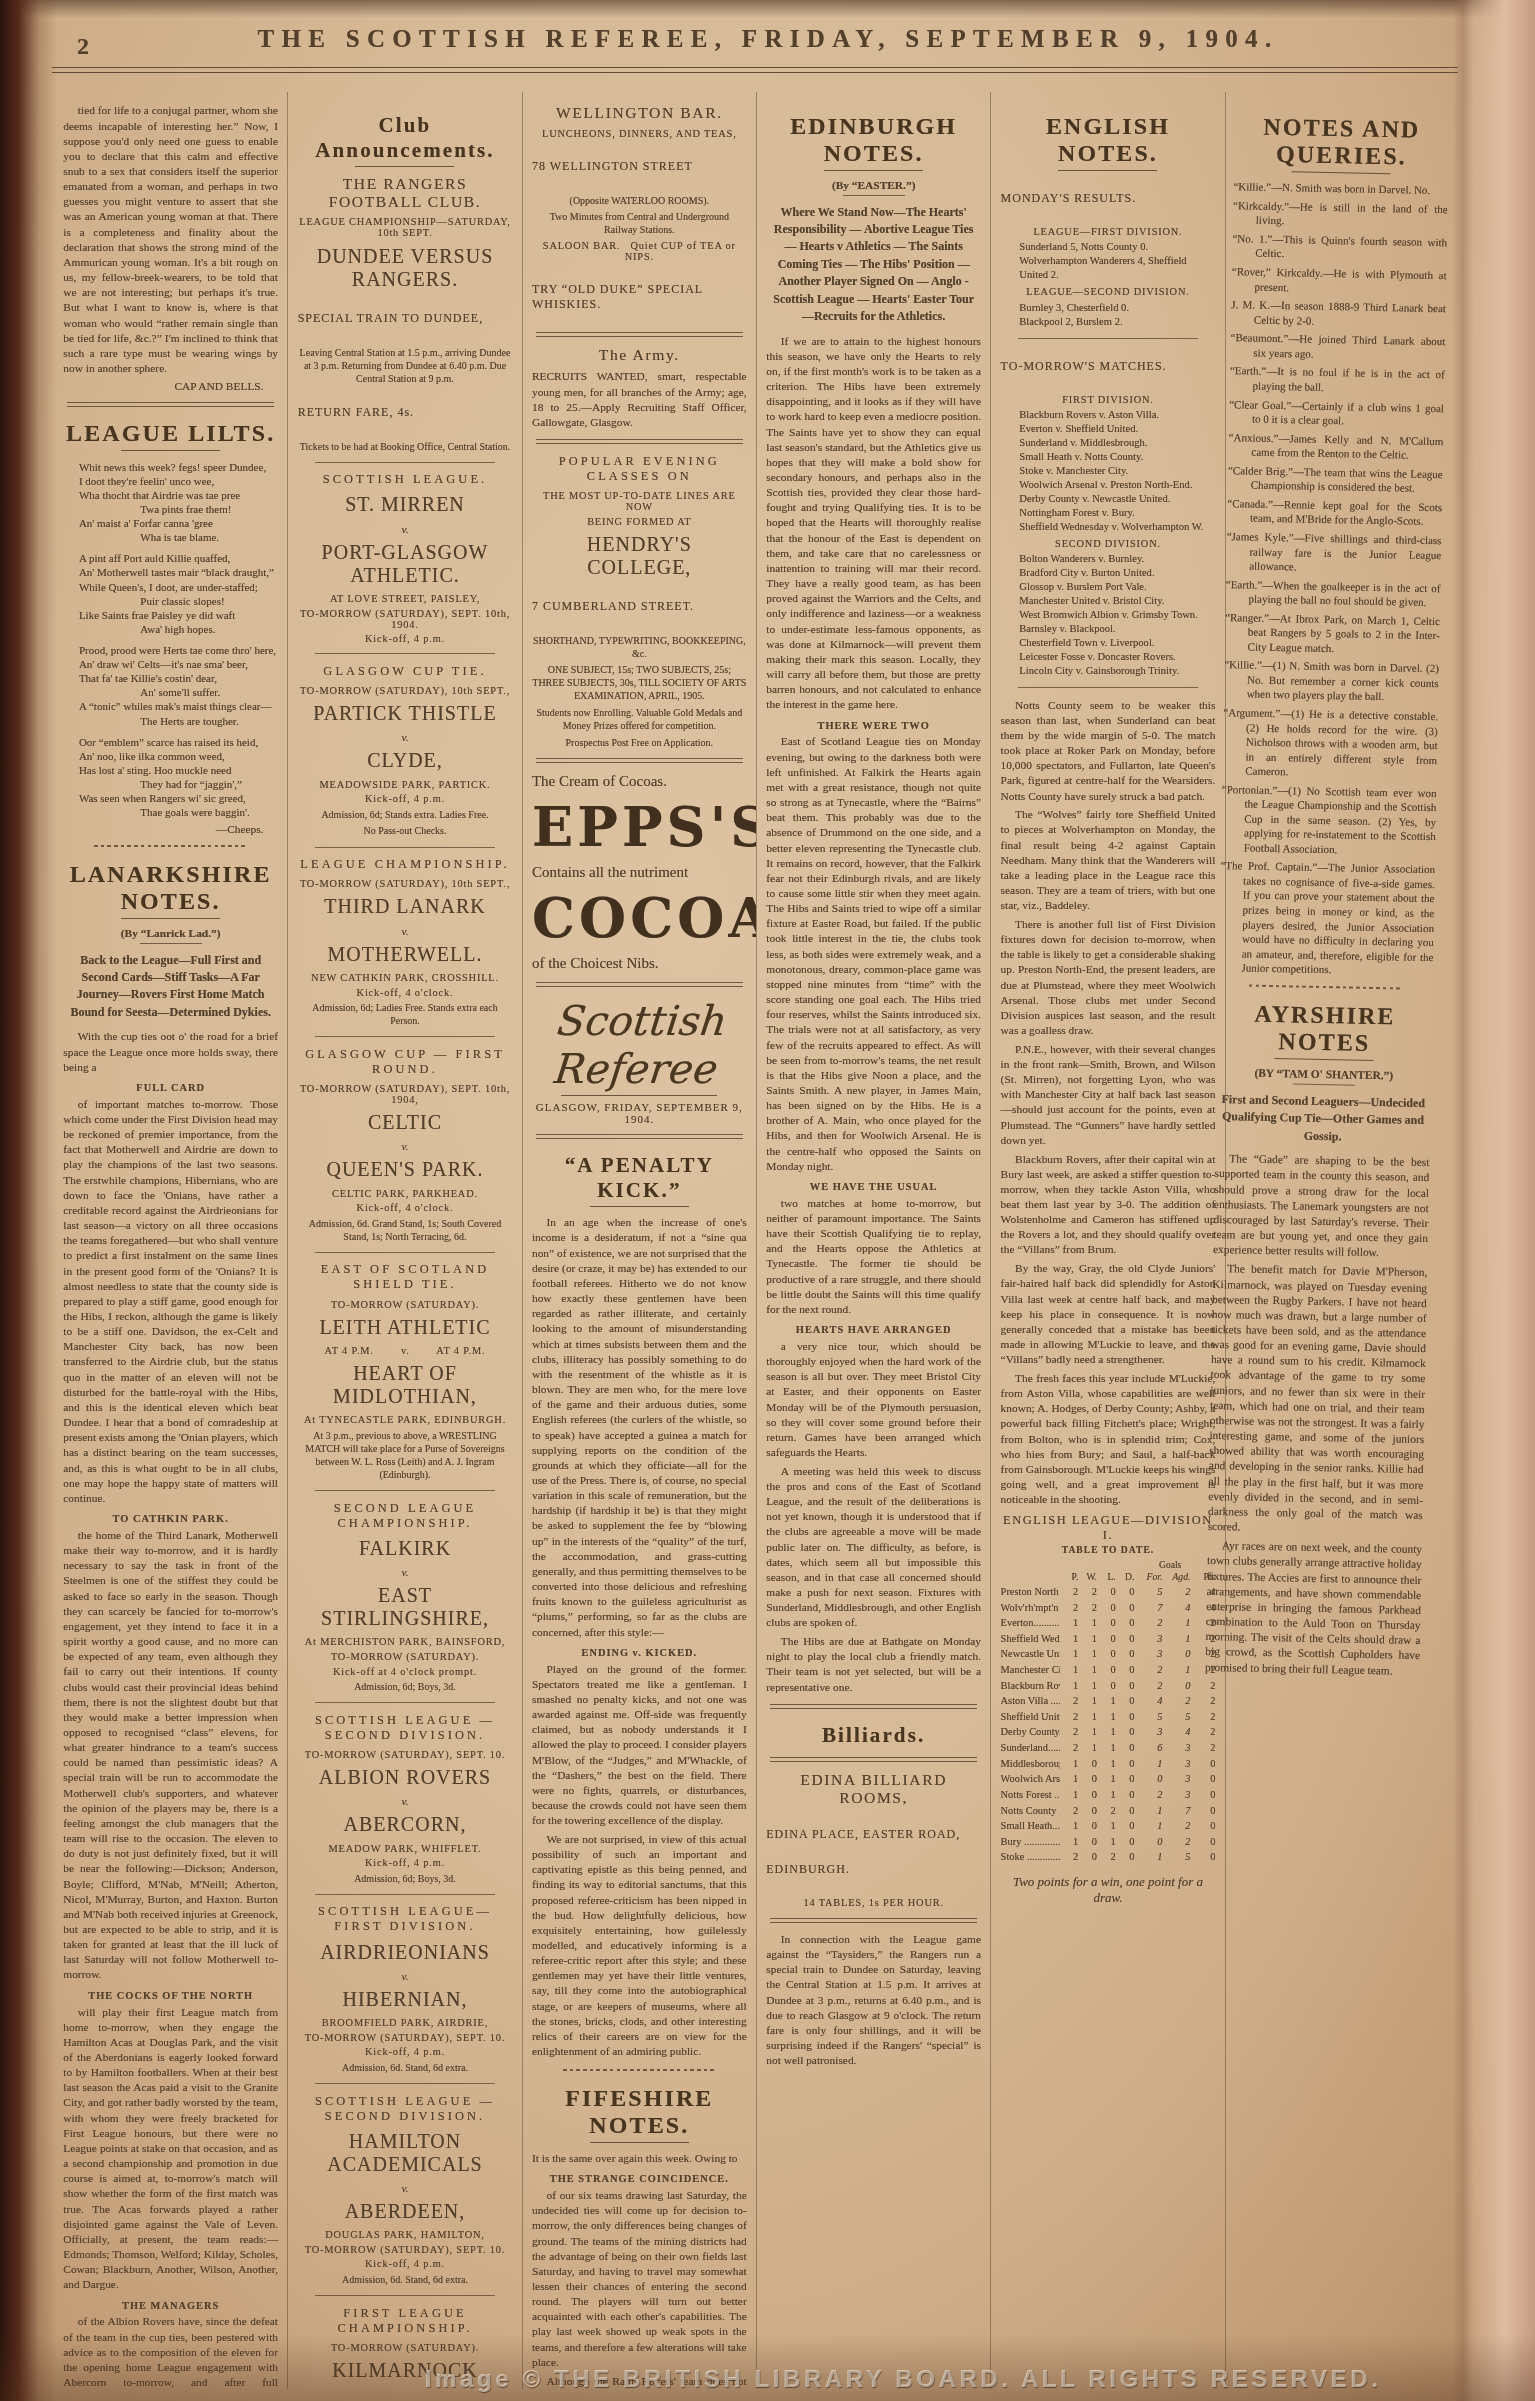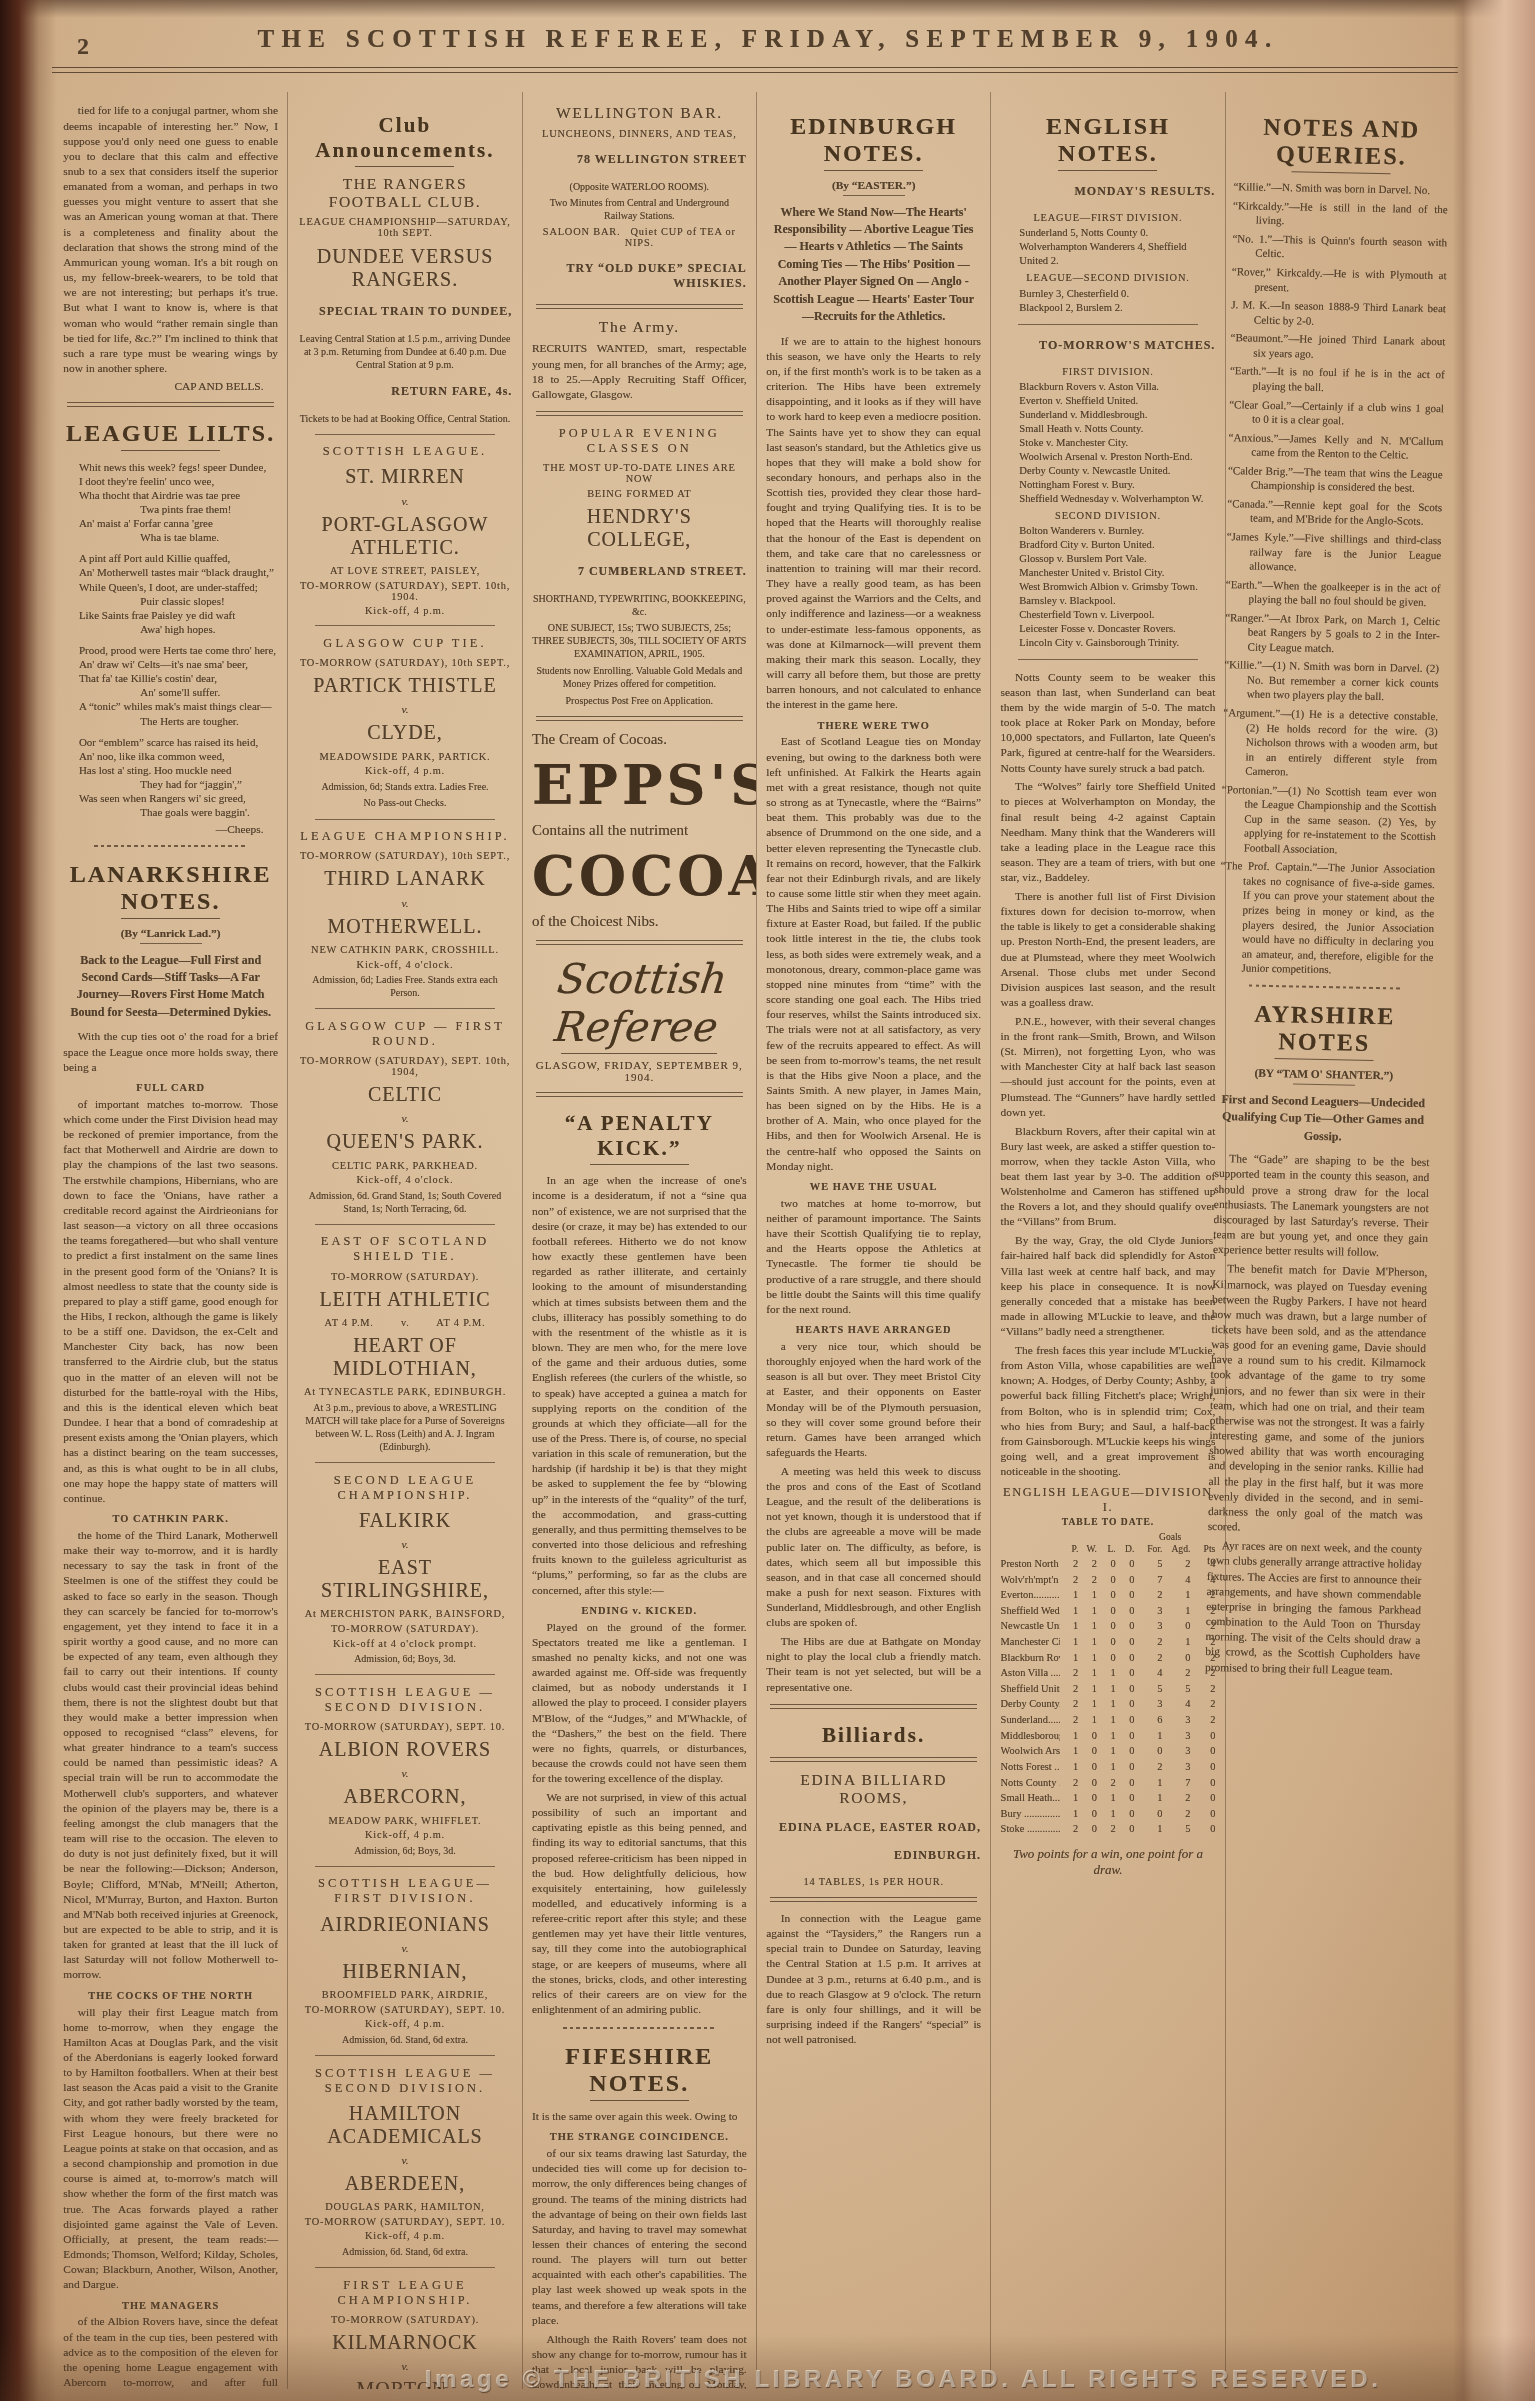--- a/index.html
+++ b/index.html
@@ -29,21 +29,21 @@
   .col{flex:1 1 0;padding:7.3px 9.3px 0 9.3px;border-right:1px solid rgba(80,58,38,.45);overflow:hidden;}
   .col:last-child{border-right:none;}
   .col-tilt{transform:rotate(1.1deg);transform-origin:top left;}
   
   .ln{margin:3.6px 0;}
   .ln[data-style="body"]{font-size:11.4px;line-height:1.33;text-align:justify;text-indent:14.5px;}
   .ln[data-style="body0"]{font-size:11.4px;line-height:1.33;text-align:justify;}
   .ln[data-style="bodyc"]{font-size:15px;line-height:1.3;}
   .ln[data-style="small"]{font-size:10px;line-height:1.3;text-align:center;}
   .ln[data-style="sc"]{font-size:10.4px;text-align:center;letter-spacing:0.8px;white-space:pre-wrap;}
-  .ln[data-style="cap"]{font-size:12px;text-align:right;letter-spacing:1px;font-weight:bold;margin:13px 0;}
+  .ln[data-style="cap"]{font-size:12px;text-align:left;letter-spacing:1px;font-weight:normal;margin:20px 0;}
   .ln[data-style="spread"]{font-size:12.4px;text-align:center;letter-spacing:3.1px;margin:6.2px 0;}
   .ln[data-style="h2"]{font-size:20px;text-align:center;letter-spacing:1px;margin:6.2px 0;}
   .ln[data-style="h3"]{font-size:15.6px;text-align:center;letter-spacing:1.6px;margin:5.2px 0;}
   .ln[data-style="vs"]{font-size:11.4px;text-align:center;font-style:italic;margin:1px 0;}
   .ln[data-style="giant"]{font-size:54px;text-align:center;font-weight:bold;letter-spacing:4.1px;color:#42301f;margin:2.1px 0;font-family:"DejaVu Serif",serif;}
   .ln[data-style="v"]{font-size:11px;line-height:1.28;margin:0;padding-left:15.6px;}
   .ln[data-style="vi"]{font-size:11px;line-height:1.28;margin:0;padding-left:77px;}
   .ln[data-style="sub"]{font-size:10.4px;text-align:center;letter-spacing:1px;font-weight:bold;margin:7.3px 0 2.1px;}
   .ln[data-style="fx"]{font-size:10.6px;line-height:1.32;padding-left:18.7px;margin:0;}
   .ln[data-style="sp"]{height:7.3px;margin:0;}
@@ -64,21 +64,21 @@
     color:#4a3722;transform:skewX(-7deg);margin:9.3px 0 2.1px;}
   .script-rule{width:156px;border-top:1px solid rgba(76,56,36,.8);margin:0 auto 5.2px;}
   .dateline{font-size:11px;text-align:center;letter-spacing:1px;margin:2px 0;}
   
   .tbl{margin-top:5.2px;font-size:10.4px;}
   .tbl-t1{font-size:12.4px;text-align:center;letter-spacing:1.6px;margin:5.2px 0 1px;}
   .tbl-t2{font-size:9.6px;text-align:center;letter-spacing:1px;font-weight:bold;margin-bottom:4.1px;}
   .tr{display:flex;line-height:1.5;}
   .tr .club{flex:1;min-width:0;white-space:nowrap;overflow:hidden;}
   .tr .num{width:18.7px;text-align:right;flex:none;}
-  .tr .gnum{width:28px;text-align:right;flex:none;}
+  .tr .gnum{width:28px;text-align:right;flex:none;font-style:italic;}
   .tr .pts{width:25px;text-align:right;flex:none;}
   .tr.head{font-size:9.6px;}
   .goals-label{text-align:right;padding-right:34px;font-size:9.6px;margin-top:2.1px;}
   .tbl-foot{font-size:13px;text-align:center;margin-top:9px;font-style:italic;}
   .q{font-size:11px;line-height:1.32;text-align:justify;padding-left:23px;text-indent:-23px;margin:4.1px 0;}
   
   .watermark{position:absolute;left:425px;right:21px;bottom:8.3px;z-index:9;
     font-family:"Liberation Sans",sans-serif;font-weight:bold;font-size:24px;letter-spacing:3.6px;
     color:rgba(238,228,212,.55);text-shadow:0.5px 1px 1px rgba(60,35,20,.65),-0.5px -0.5px 0.5px rgba(255,250,240,.3);
     white-space:nowrap;}

